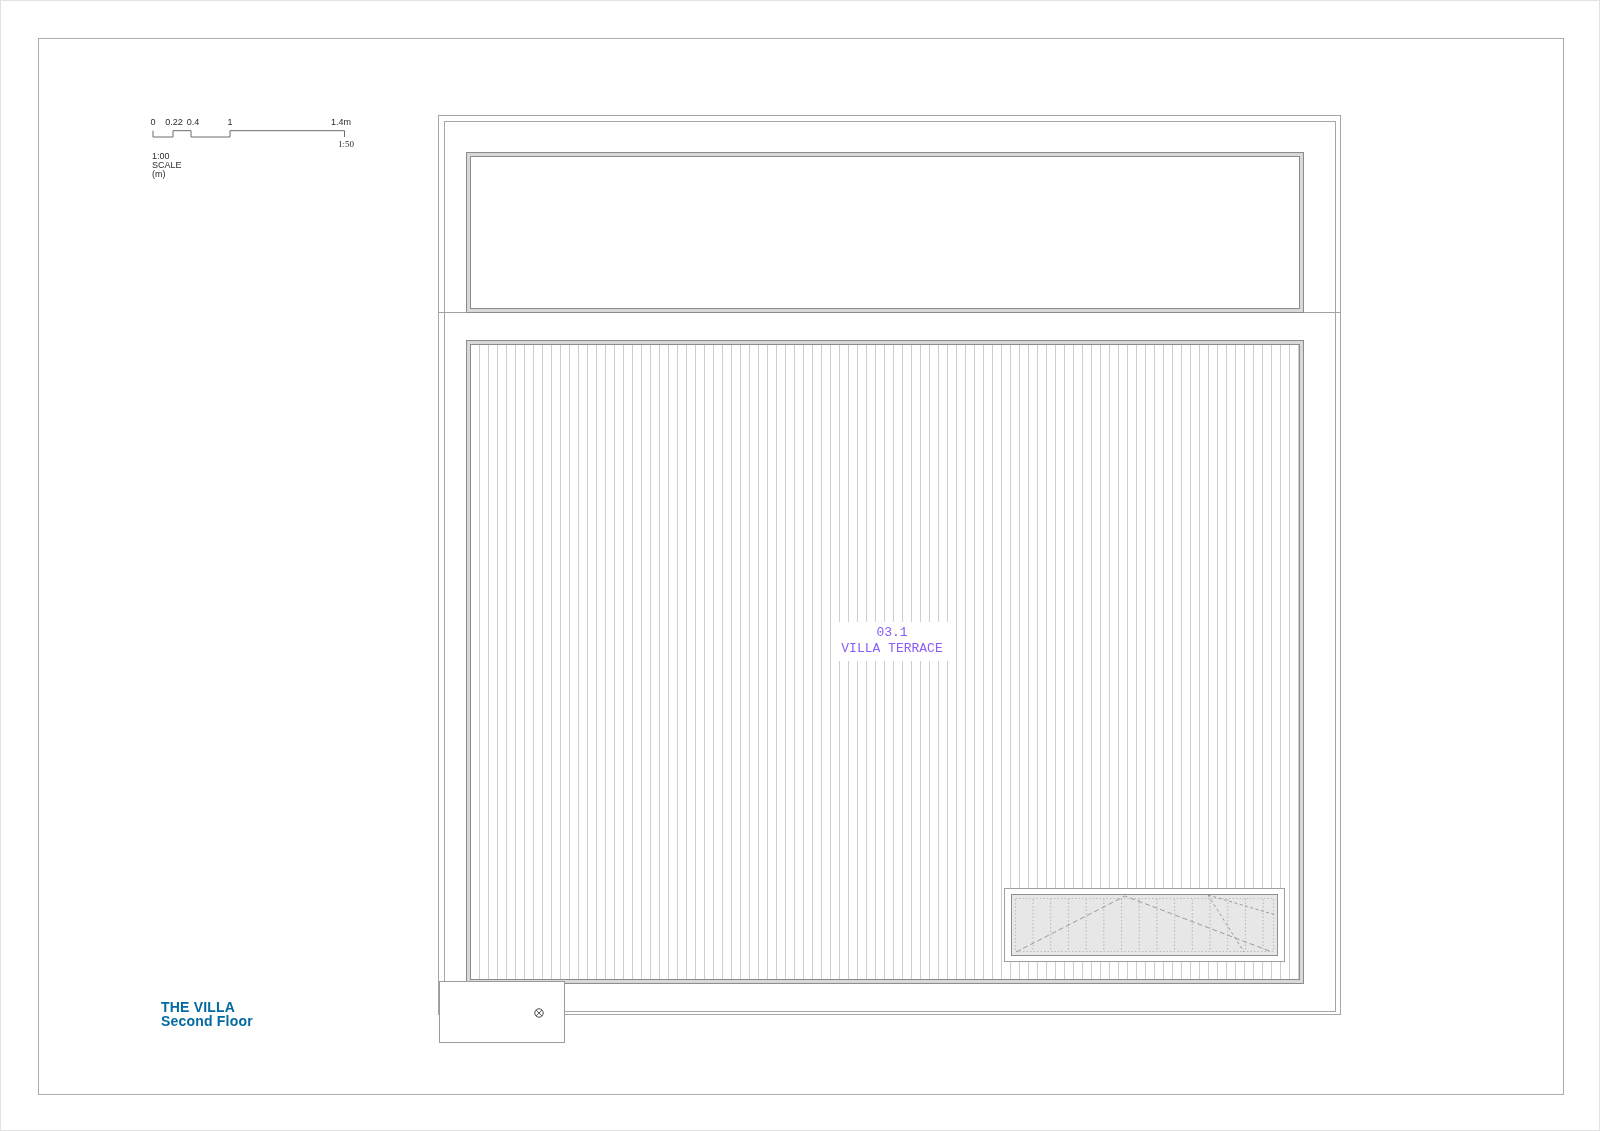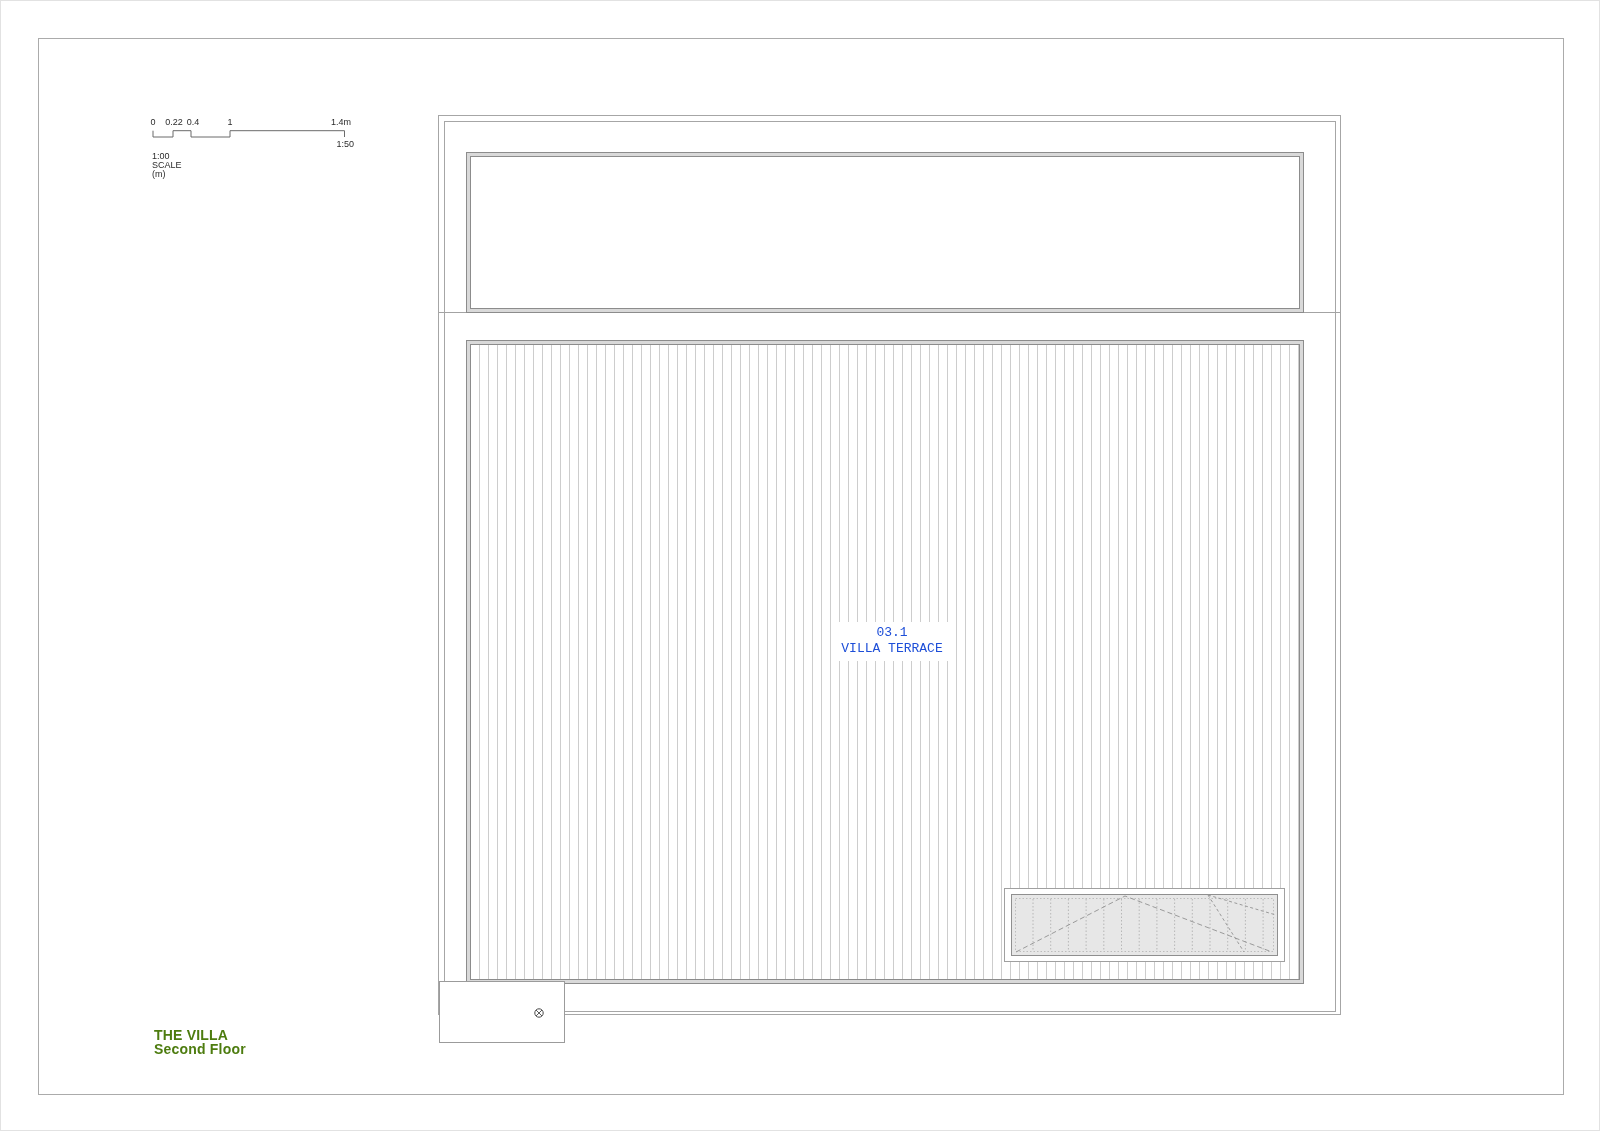--- a/index.html
+++ b/index.html
@@ -14,21 +14,21 @@
     border:1px solid #ababab;box-sizing:border-box;
   }
 
   
   .scalebar{position:absolute;left:0;top:0;color:#2b2b2b;}
   .scalebar .tick{
     position:absolute;font-size:9px;line-height:9px;transform:translateX(-50%);
     white-space:nowrap;
   }
   .sb-line{position:absolute;left:150px;top:128px;}
-  .sb-ratio{position:absolute;left:353px;top:139px;transform:translateX(-100%);font-size:9px;line-height:9px;}
+  .sb-ratio{position:absolute;left:353px;top:139px;transform:translateX(-100%);font-size:9px;line-height:9px;font-family:Liberation Serif, serif;}
   .sb-caption{position:absolute;left:151px;top:151px;font-size:9px;line-height:9px;}
 
   
   .plan-outer{
     position:absolute;left:437px;top:114px;width:903px;height:900px;
     border:1px solid #a6a6a6;box-sizing:border-box;z-index:1;
   }
   .plan-inner{
     position:absolute;left:5px;top:5px;right:4px;bottom:2px;
     border:1px solid #a6a6a6;
@@ -53,39 +53,38 @@
   .divider{
     position:absolute;left:438px;top:311px;width:901px;height:1px;
     background:#a3a3a3;z-index:1;
   }
 
   
   .room-label{
     position:absolute;left:891px;top:621px;transform:translateX(-50%);
     text-align:center;background:#ffffff;padding:3px 9px 4px;
     font-family:"Liberation Mono","DejaVu Sans Mono",monospace;
-    font-size:13px;line-height:16px;color:#1d4ed8;z-index:3;white-space:nowrap;
+    font-size:13px;line-height:16px;color:#8b5cf6;z-index:3;white-space:nowrap;
   }
 
   
   .skylight{position:absolute;left:1003px;top:887px;z-index:3;}
 
   
   .stairbox{
     position:absolute;left:438px;top:980px;width:126px;height:62px;
     background:#ffffff;border:1px solid #9b9b9b;box-sizing:border-box;z-index:4;
   }
   .drain{position:absolute;left:92px;top:24px;}
 
   
   .titleblock{
-    position:absolute;left:153px;top:999px;z-index:5;
-    font-weight:700;font-size:14px;line-height:14px;color:#4d7c0f;
+    position:absolute;left:160px;top:999px;z-index:5;
+    font-weight:700;font-size:14px;line-height:14px;color:#0369a1;
     letter-spacing:0.2px;
-    margin-top:28px;
   }
 </style>
 </head>
 <body>
 
 <div class="sheet">
 
   <div class="sheet-border"></div>
 
   <div class="scalebar">

